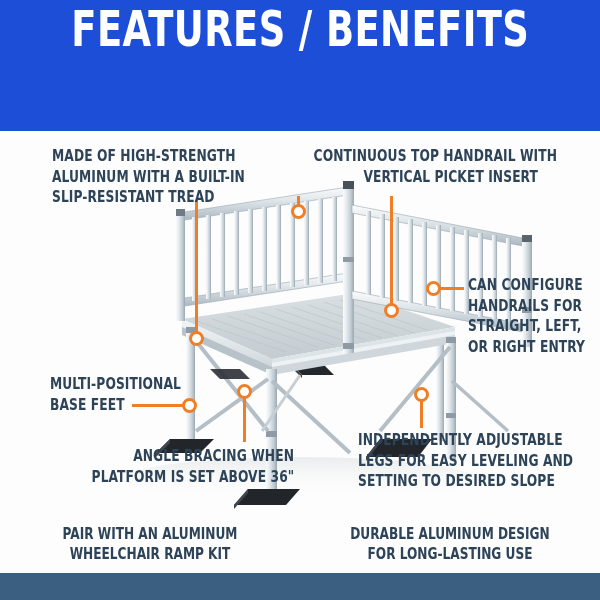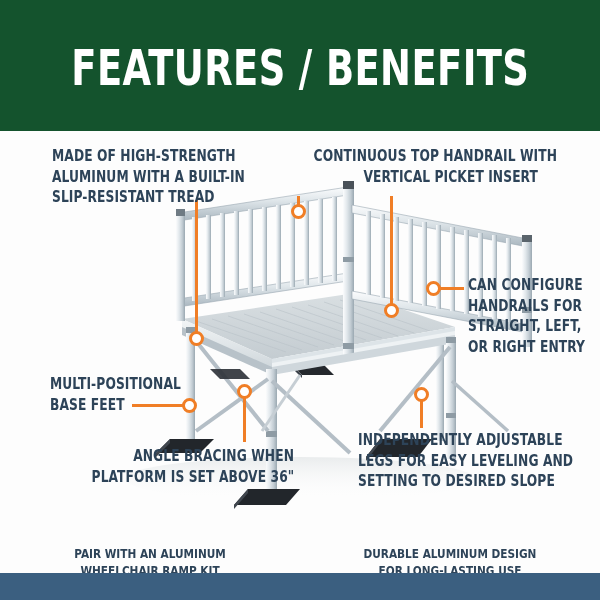--- a/index.html
+++ b/index.html
@@ -6,22 +6,22 @@
   body{
     width:600px;height:600px;overflow:hidden;
     background:#ffffff;
     font-family:"Liberation Sans", sans-serif;
   }
   #page{position:relative;width:600px;height:600px;background:#fdfdfd;overflow:hidden;}
 
   
   .header-band{
     position:absolute;left:0;top:0;width:600px;height:131px;
-    background:#14532d;
-    display:flex;align-items:center;justify-content:center;
+    background:#1d4ed8;
+    display:flex;align-items:flex-start;justify-content:center;
   }
   .header-title{
     color:#ffffff;
     font-family:"Liberation Sans Narrow","DejaVu Sans Condensed","Liberation Sans",sans-serif;
     font-weight:bold;
     font-size:50px;
     letter-spacing:0.5px;
     transform:scaleX(0.82);
     transform-origin:center;
     white-space:nowrap;
@@ -60,23 +60,22 @@
 
   
   .footer-row{
     position:absolute;left:0;top:521px;width:600px;height:52px;
     display:flex;align-items:flex-start;
   }
   .footer-item{
     flex:1;text-align:center;
     color:#2d4358;
     font-family:"Liberation Sans Narrow","DejaVu Sans Condensed","Liberation Sans",sans-serif;
-    font-weight:bold;font-size:13px;line-height:1.32;
+    font-weight:bold;font-size:15px;line-height:1.32;
     padding-top:4px;
-    margin-top:20px;
   }
   .footer-item .ln{display:block;white-space:nowrap;transform:scaleX(0.9);}
   .bottom-bar{
     position:absolute;left:0;top:573px;width:600px;height:27px;background:#3b5f80;
   }
 
   
   #illus{position:absolute;left:0;top:131px;width:600px;height:390px;}
 </style>
 </head>

